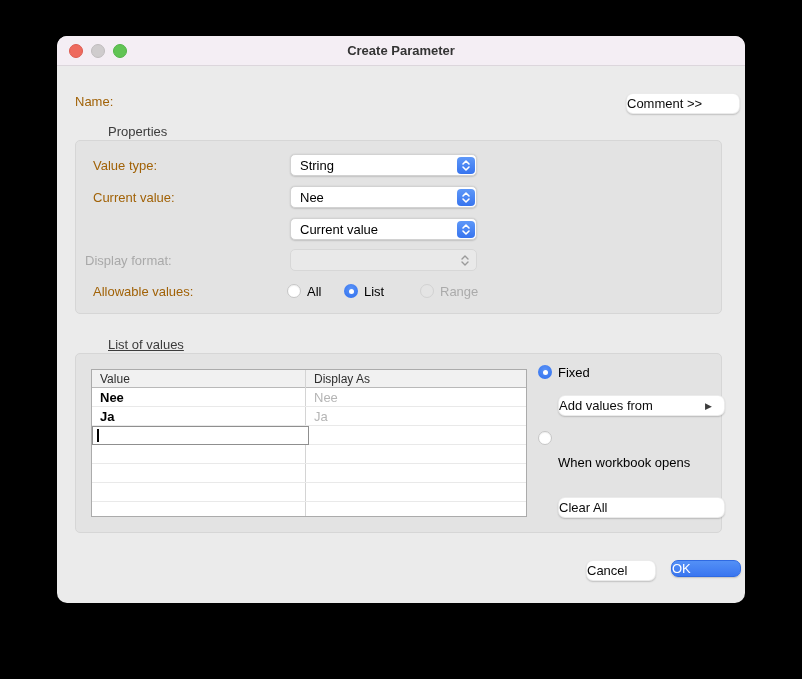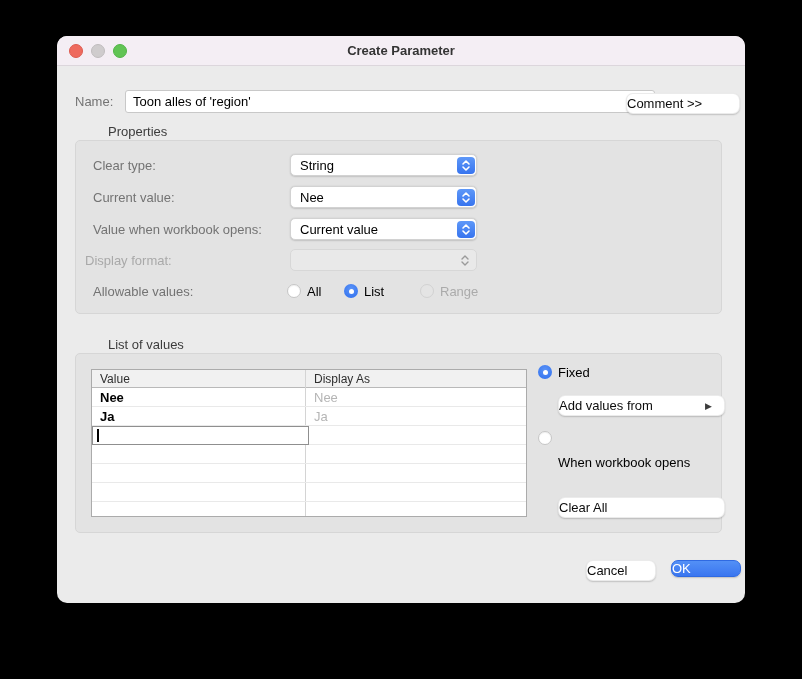--- a/index.html
+++ b/index.html
@@ -7,21 +7,21 @@
   .dialog{position:absolute;left:57px;top:36px;width:688px;height:567px;background:#ebebeb;border-radius:10px;overflow:hidden;box-shadow:0 18px 40px rgba(0,0,0,.55);}
   
   .titlebar{position:absolute;left:0;top:0;width:100%;height:29px;background:#f4eef4;border-bottom:1px solid #dcd6dc;display:flex;align-items:center;justify-content:center;}
   .title{font-size:13px;font-weight:bold;color:#343434;}
   .lights{position:absolute;left:12px;top:0;height:29px;display:flex;align-items:center;gap:8px;}
   .light{width:12px;height:12px;border-radius:50%;}
   .light.red{background:#ee6a5e;border:0.5px solid #dd5b50;}
   .light.gray{background:#cfcccd;border:0.5px solid #bfbcbd;}
   .light.green{background:#61c454;border:0.5px solid #52b447;}
   
-  .lbl{position:absolute;font-size:13px;color:#737373;white-space:nowrap;}
+  .lbl{position:absolute;font-size:13px;color:#a16207;white-space:nowrap;}
   .lbl.dim{color:#a9a9a9;}
   .seclbl{position:absolute;font-size:13px;color:#3c3c3c;white-space:nowrap;margin-left:23px;}
   
   .textfield{position:absolute;background:#fff;border:1px solid #c8c8c8;border-radius:3px;font-size:13px;color:#000;display:flex;align-items:center;padding:0 7px;box-sizing:border-box;}
   .btn{position:absolute;background:#fff;border:1px solid rgba(0,0,0,0.08);border-radius:7px;box-shadow:0 1px 1.5px rgba(0,0,0,0.18);font-size:13px;color:#0c0c0c;display:flex;align-items:center;justify-content:flex-start;box-sizing:border-box;cursor:default;margin-left:15px;}
   .btn.primary{background:linear-gradient(#5390f6,#3a76f0);color:#fff;border:1px solid #2f6ae2;}
   
   .groupbox{position:absolute;background:#e3e3e3;border:1px solid #d6d6d6;border-radius:5px;box-sizing:border-box;}
   
   .popup{position:absolute;height:22px;background:#fff;border:1px solid #d2d2d2;border-radius:5px;box-shadow:0 0.5px 1.5px rgba(0,0,0,0.15);box-sizing:border-box;display:flex;align-items:center;font-size:13px;color:#000;padding-left:9px;}
@@ -58,31 +58,28 @@
     <div class="titlebar">
       <div class="lights">
         <span class="light red"></span>
         <span class="light gray"></span>
         <span class="light green"></span>
       </div>
       <span class="title">Create Parameter</span>
     </div>
 
     <span class="lbl" style="left:18px;top:58px;">Name:</span>
-    <div class="textfield" style="left:68px;top:54px;width:530px;height:23px;">
-      <span>Toon alles of 'region'</span>
-    </div>
     <div class="btn" style="left:554px;top:57px;width:114px;height:21px;">
       <span>Comment &gt;&gt;</span>
     </div>
 
     <span class="seclbl" style="left:28px;top:88px;">Properties</span>
     <div class="groupbox" style="left:18px;top:104px;width:647px;height:174px;"></div>
 
-    <span class="lbl" style="left:36px;top:122px;">Clear type:</span>
+    <span class="lbl" style="left:36px;top:122px;">Value type:</span>
     <div class="popup" style="left:233px;top:118px;width:187px;">
       <span>String</span>
       <span class="stepper">
         <svg width="10" height="13" viewBox="0 0 10 13">
             <path d="M2 5 L5 2 L8 5" fill="none" stroke="#fff" stroke-width="1.6" stroke-linecap="round" stroke-linejoin="round"></path>
             <path d="M2 8 L5 11 L8 8" fill="none" stroke="#fff" stroke-width="1.6" stroke-linecap="round" stroke-linejoin="round"></path>
           </svg>
       </span>
     </div>
 
@@ -90,21 +87,20 @@
     <div class="popup" style="left:233px;top:150px;width:187px;">
       <span>Nee</span>
       <span class="stepper">
         <svg width="10" height="13" viewBox="0 0 10 13">
             <path d="M2 5 L5 2 L8 5" fill="none" stroke="#fff" stroke-width="1.6" stroke-linecap="round" stroke-linejoin="round"></path>
             <path d="M2 8 L5 11 L8 8" fill="none" stroke="#fff" stroke-width="1.6" stroke-linecap="round" stroke-linejoin="round"></path>
           </svg>
       </span>
     </div>
 
-    <span class="lbl" style="left:36px;top:186px;">Value when workbook opens:</span>
     <div class="popup" style="left:233px;top:182px;width:187px;">
       <span>Current value</span>
       <span class="stepper">
         <svg width="10" height="13" viewBox="0 0 10 13">
             <path d="M2 5 L5 2 L8 5" fill="none" stroke="#fff" stroke-width="1.6" stroke-linecap="round" stroke-linejoin="round"></path>
             <path d="M2 8 L5 11 L8 8" fill="none" stroke="#fff" stroke-width="1.6" stroke-linecap="round" stroke-linejoin="round"></path>
           </svg>
       </span>
     </div>
 
@@ -120,21 +116,21 @@
     </div>
 
     <span class="lbl" style="left:36px;top:248px;text-align:right;">Allowable values:</span>
     <span class="radio off" style="left:230px;top:248px;"></span>
     <span class="radiolbl" style="left:250px;top:248px;">All</span>
     <span class="radio on" style="left:287px;top:248px;"></span>
     <span class="radiolbl" style="left:307px;top:248px;">List</span>
     <span class="radio disabled" style="left:363px;top:248px;"></span>
     <span class="radiolbl dim" style="left:383px;top:248px;">Range</span>
 
-    <span class="seclbl" style="left:28px;top:301px;">List of values</span>
+    <span class="seclbl" style="left:28px;top:301px;text-decoration:underline;">List of values</span>
     <div class="groupbox" style="left:18px;top:317px;width:647px;height:180px;"></div>
 
     <div class="lov-table">
       <div class="lov-head">
         <span class="h1">Value</span>
         <span class="h2">Display As</span>
       </div>
       <div class="coldiv"></div>
       <div class="lov-row" style="top:18px;">
         <span class="cell-v">Nee</span>

